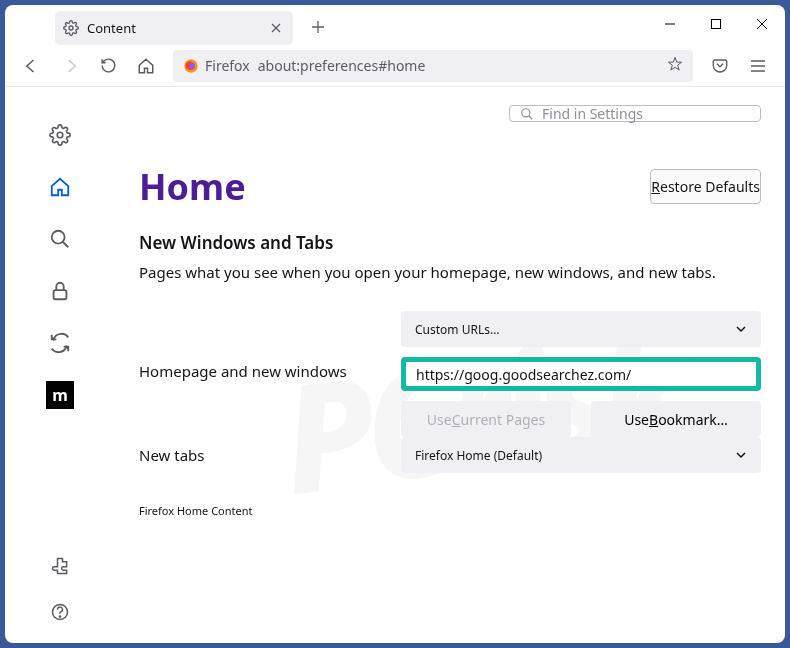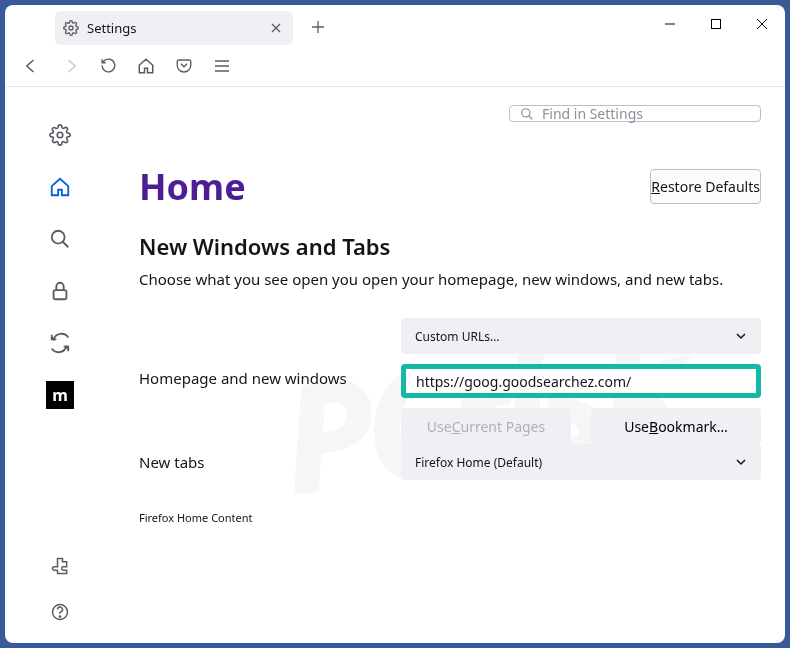--- a/index.html
+++ b/index.html
@@ -37,21 +37,21 @@
 .main { flex: 1; padding: 18px 24px 0 24px; position: relative; }
 .search-wrap { display: flex; justify-content: flex-end; }
 .search-box { width: 252px; height: 17px; border: 1px solid #bebebf; border-radius: 4px; display: flex; align-items: center; padding: 0 10px; gap: 8px; font-size: 14px; color: #8f8f9d; }
 .search-box svg { width: 14px; height: 14px; color: #8f8f9d; }
 
 .page-head { display: flex; align-items: center; justify-content: space-between; margin-top: 40px; }
 .page-title { font-size: 36px; font-weight: 700; color: #4c1d95; }
 .restore-btn { border: 1px solid #bebebf; background: #fbfbfb; padding: 7px 0; border-radius: 4px; font-size: 14px; color: #15141a; cursor: pointer; }
 
 .section { margin-top: 20px; }
-.section h2 { font-size: 22px; font-weight: 600; color: #15141a; }
+.section h2 { font-size: 17px; font-weight: 600; color: #15141a; }
 .section .desc { margin-top: 8px; font-size: 15px; color: #15141a; line-height: 1.4; }
 
 .form-row { display: flex; align-items: center; gap: 12px; }
 .form-label { width: 250px; font-size: 15px; color: #15141a; }
 .right-col { flex: 1; display: flex; flex-direction: column; gap: 10px; }
 
 .select { background: #f0f0f4; height: 36px; border-radius: 4px; display: flex; align-items: center; padding: 0 14px; font-size: 12px; color: #15141a; cursor: pointer; justify-content: space-between; }
 .select svg { width: 12px; height: 12px; }
 
 .input { border: 5px solid #14b8a6; border-radius: 4px; height: 34px; padding: 0 10px; font-size: 14px; color: #15141a; display:flex; align-items:center; background:#fff; }
@@ -70,21 +70,21 @@
 <body>
 
 <div class="window">
 
   <div class="titlebar">
     <div class="tab">
       <svg width="16" height="16" viewBox="0 0 24 24" fill="none" stroke="#5b5b66" stroke-width="2">
           <circle cx="12" cy="12" r="3"></circle>
           <path d="M19.4 15a1.65 1.65 0 0 0 .33 1.82l.06.06a2 2 0 1 1-2.83 2.83l-.06-.06a1.65 1.65 0 0 0-1.82-.33 1.65 1.65 0 0 0-1 1.51V21a2 2 0 0 1-4 0v-.09a1.65 1.65 0 0 0-1-1.51 1.65 1.65 0 0 0-1.82.33l-.06.06a2 2 0 1 1-2.83-2.83l.06-.06a1.65 1.65 0 0 0 .33-1.82 1.65 1.65 0 0 0-1.51-1H3a2 2 0 0 1 0-4h.09a1.65 1.65 0 0 0 1.51-1 1.65 1.65 0 0 0-.33-1.82l-.06-.06a2 2 0 1 1 2.83-2.83l.06.06a1.65 1.65 0 0 0 1.82.33h0a1.65 1.65 0 0 0 1-1.51V3a2 2 0 0 1 4 0v.09a1.65 1.65 0 0 0 1 1.51h0a1.65 1.65 0 0 0 1.82-.33l.06-.06a2 2 0 1 1 2.83 2.83l-.06.06a1.65 1.65 0 0 0-.33 1.82v0a1.65 1.65 0 0 0 1.51 1H21a2 2 0 0 1 0 4h-.09a1.65 1.65 0 0 0-1.51 1z"></path>
         </svg>
-      <span class="title">Settings</span>
+      <span class="title">Content</span>
       <span class="close">
         <svg width="12" height="12" viewBox="0 0 12 12">
             <path d="M2 2 L10 10 M10 2 L2 10" stroke="#5b5b66" stroke-width="1.3"></path>
           </svg>
       </span>
     </div>
     <div class="newtab">
       <svg width="14" height="14" viewBox="0 0 14 14">
           <path d="M7 1 V13 M1 7 H13" stroke="#5b5b66" stroke-width="1.3"></path>
         </svg>
@@ -122,20 +122,36 @@
     <div class="tb-btn">
       <svg width="17" height="17" viewBox="0 0 24 24" fill="none" stroke="#5b5b66" stroke-width="2">
           <path d="M3 12a9 9 0 1 0 3.2-6.9L3 8"></path>
           <path d="M3 3v5h5"></path>
         </svg>
     </div>
     <div class="tb-btn">
       <svg width="18" height="18" viewBox="0 0 24 24" fill="none" stroke="#5b5b66" stroke-width="2">
           <path d="M3 11 L12 3 L21 11 V21 H14 V15 H10 V21 H3 Z"></path>
         </svg>
+    </div>
+    <div class="urlbar">
+      <span class="identity">
+        <svg class="fxlogo" viewBox="0 0 24 24">
+            <circle cx="12" cy="12" r="10" fill="#ff9500"></circle>
+            <circle cx="12" cy="12" r="6" fill="#9059ff"></circle>
+            <path d="M4 12 C4 6 10 4 14 5 C10 7 8 12 12 18 C6 18 4 14 4 12 Z" fill="#ff3a3a"></path>
+          </svg>
+        <span class="txt">Firefox</span>
+      </span>
+      <span class="url">about:preferences#home</span>
+      <span class="star">
+        <svg width="16" height="16" viewBox="0 0 24 24" fill="none" stroke="#5b5b66" stroke-width="1.5">
+            <path d="M12 2l2.6 7.2H22l-6 4.6 2.3 7.2L12 17l-6.3 4 2.3-7.2-6-4.6h7.4z"></path>
+          </svg>
+      </span>
     </div>
     <div class="tb-btn">
       <svg width="18" height="18" viewBox="0 0 24 24" fill="none" stroke="#5b5b66" stroke-width="1.8">
           <path d="M5 4 H19 A2 2 0 0 1 21 6 V11 A9 9 0 0 1 3 11 V6 A2 2 0 0 1 5 4 Z"></path>
           <path d="M8 9 L12 13 L16 9"></path>
         </svg>
     </div>
     <div class="tb-btn">
       <svg width="16" height="16" viewBox="0 0 16 16">
           <path d="M1 3 H15 M1 8 H15 M1 13 H15" stroke="#5b5b66" stroke-width="1.5"></path>
@@ -207,21 +223,21 @@
         </div>
       </div>
 
       <div class="page-head">
         <div class="page-title">Home</div>
         <button class="restore-btn"><span style="text-decoration:underline">R</span>estore Defaults</button>
       </div>
 
       <div class="section">
         <h2>New Windows and Tabs</h2>
-        <p class="desc">Choose what you see open you open your homepage, new windows, and new tabs.</p>
+        <p class="desc">Pages what you see when you open your homepage, new windows, and new tabs.</p>
 
         <div class="form-row" style="align-items:flex-start; margin-top:28px;">
           <div class="form-label" style="padding-top:50px;">Homepage and new windows</div>
           <div class="right-col">
             <div class="select">
               <span>Custom URLs…</span>
               <svg viewBox="0 0 12 12">
                   <path d="M2 4 L6 8 L10 4" fill="none" stroke="#15141a" stroke-width="1.5"></path>
                 </svg>
             </div>

